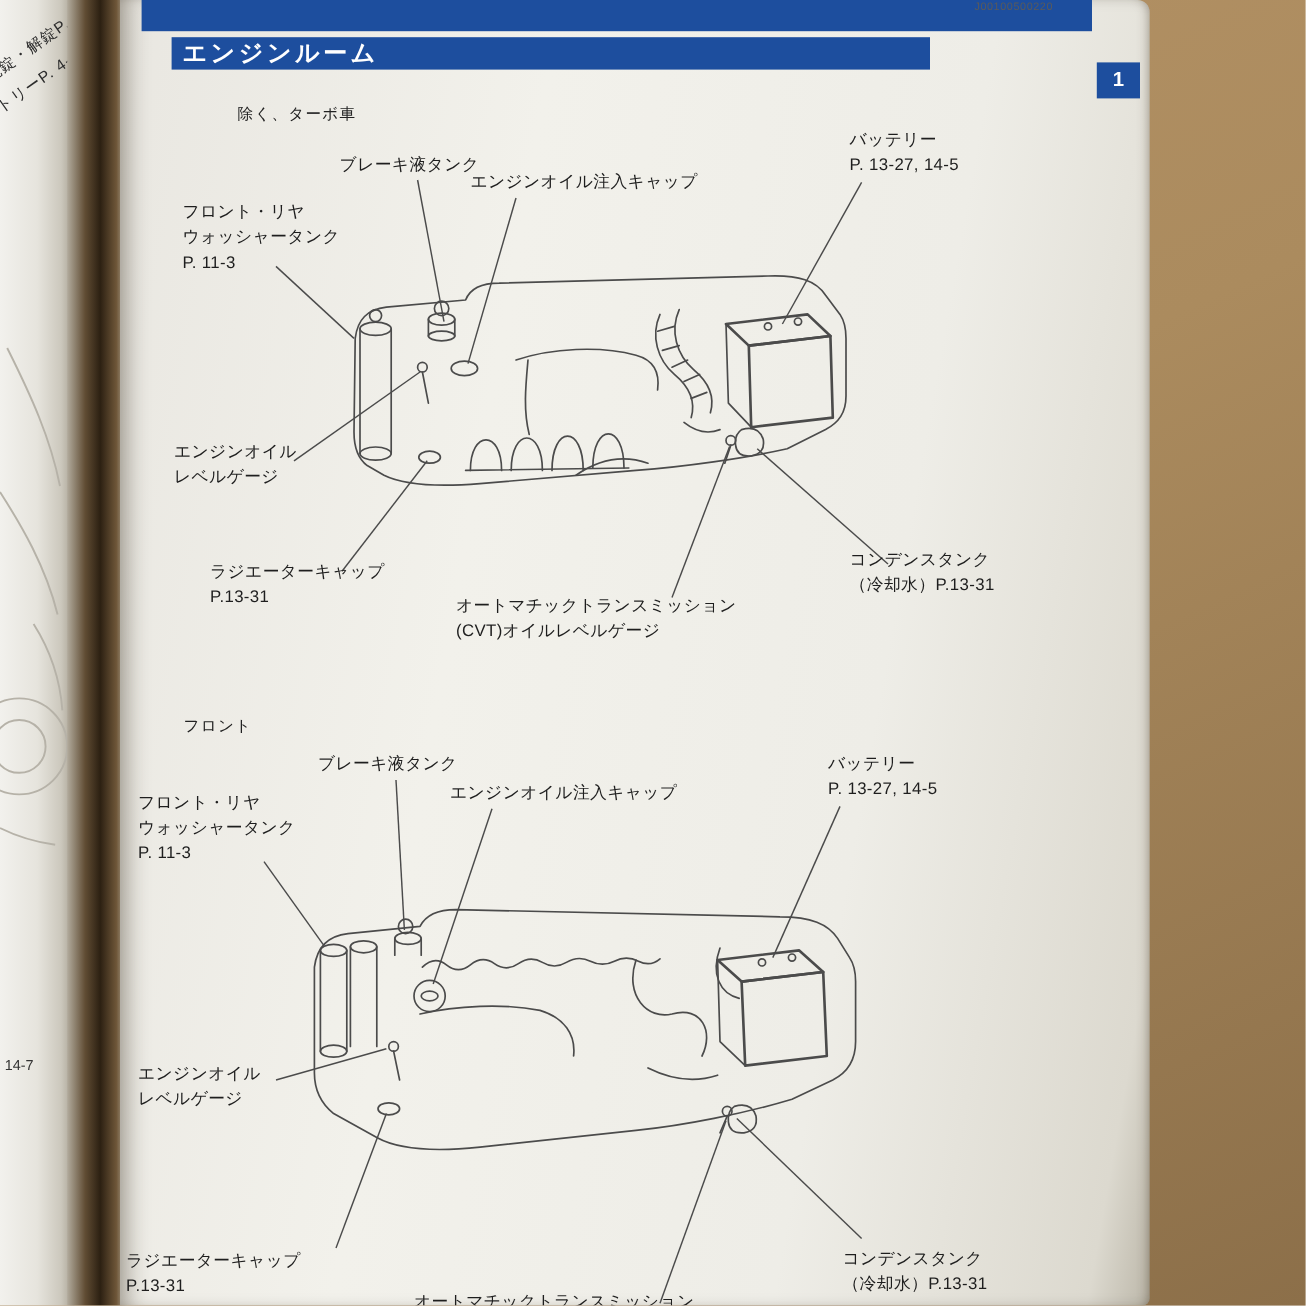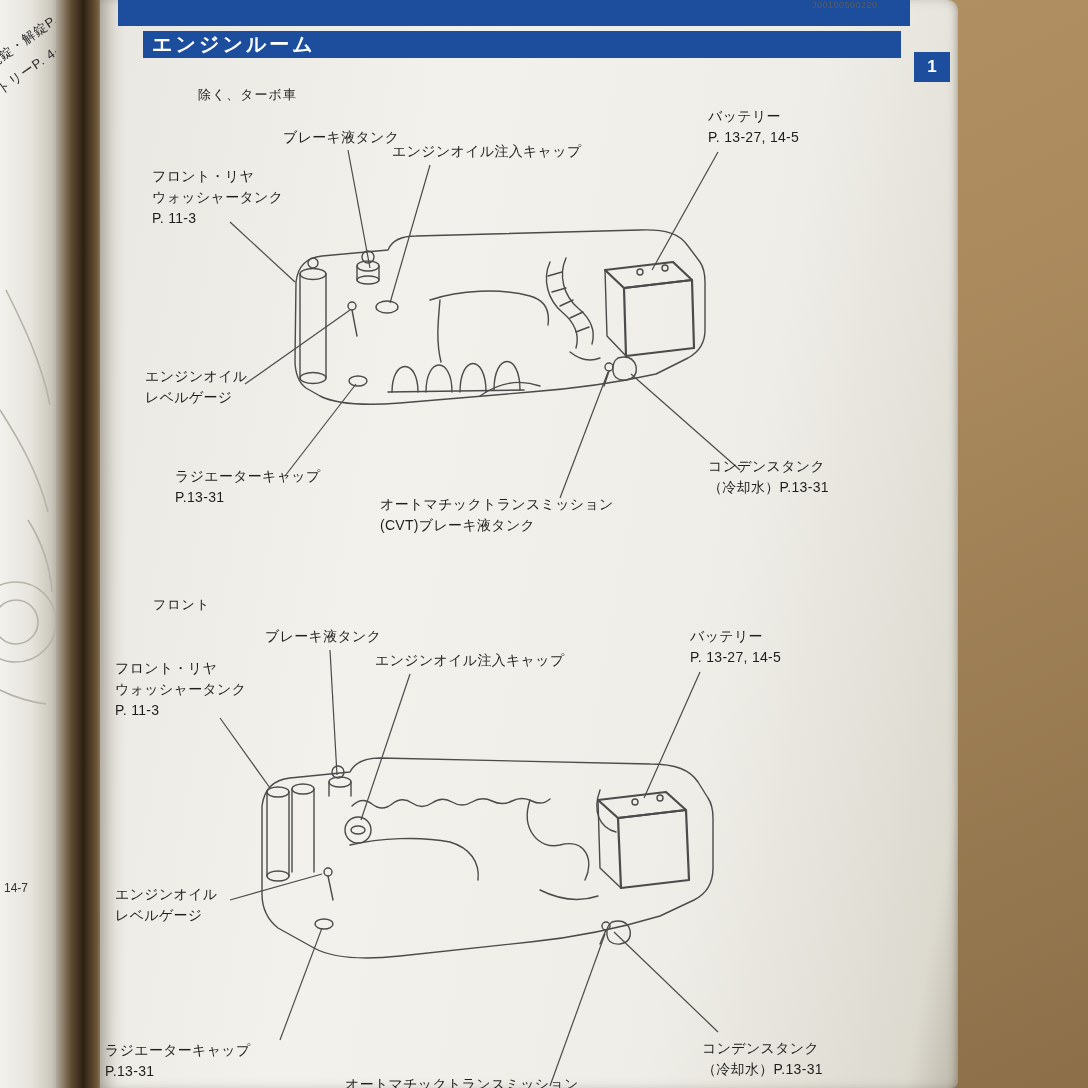--- a/index.html
+++ b/index.html
@@ -36,21 +36,21 @@
     position:absolute; left:100px; top:0; width:858px; height:1088px;
     background:linear-gradient(100deg,#e9e7e1 0%,#f2f1eb 35%,#eeede7 70%,#dcd9cf 95%,#bcb7a9 100%);
     box-shadow:inset 16px 0 20px -12px rgba(40,28,12,.45), inset -6px 0 10px -6px rgba(60,45,25,.5);
     border-radius:0 10px 6px 0;
     overflow:hidden;
   }
 
   .top-band { position:absolute; left:18px; top:0; width:792px; height:26px; background:#1d4e9e; }
   .doc-code { position:absolute; left:712px; top:0; font-size:9px; color:#5a5a5a; letter-spacing:.5px; }
   .header-bar {
-    position:absolute; left:43px; top:31px; width:758px; height:27px;
+    position:absolute; left:43px; top:31px; width:632px; height:27px;
     background:#1d4e9e; color:#ffffff; display:flex; align-items:center;
     padding-left:9px; font-weight:bold; font-size:20px; letter-spacing:3px;
   }
   .tab-number {
     position:absolute; left:814px; top:52px; width:36px; height:30px;
     background:#1d4e9e; color:#fff; font-weight:bold; font-size:17px;
     display:flex; align-items:center; justify-content:center;
   }
 
   .sec-title { position:absolute; font-size:13px; color:#222; letter-spacing:1px; white-space:nowrap;padding-left:48px; }
@@ -249,21 +249,21 @@
   <div class="lbl" style="left:45px;top:366px">
     <span>エンジンオイル</span>
     <span>レベルゲージ</span>
   </div>
   <div class="lbl" style="left:75px;top:466px">
     <span>ラジエーターキャップ</span>
     <span>P.13-31</span>
   </div>
   <div class="lbl" style="left:280px;top:494px">
     <span>オートマチックトランスミッション</span>
-    <span>(CVT)ブレーキ液タンク</span>
+    <span>(CVT)オイルレベルゲージ</span>
   </div>
   <div class="lbl" style="left:608px;top:456px">
     <span>コンデンスタンク</span>
     <span>（冷却水）P.13-31</span>
   </div>
 
   <div class="sec-title" style="left:5px;top:596px">フロント</div>
 
   <div class="lbl" style="left:165px;top:626px">
     <span>ブレーキ液タンク</span>

